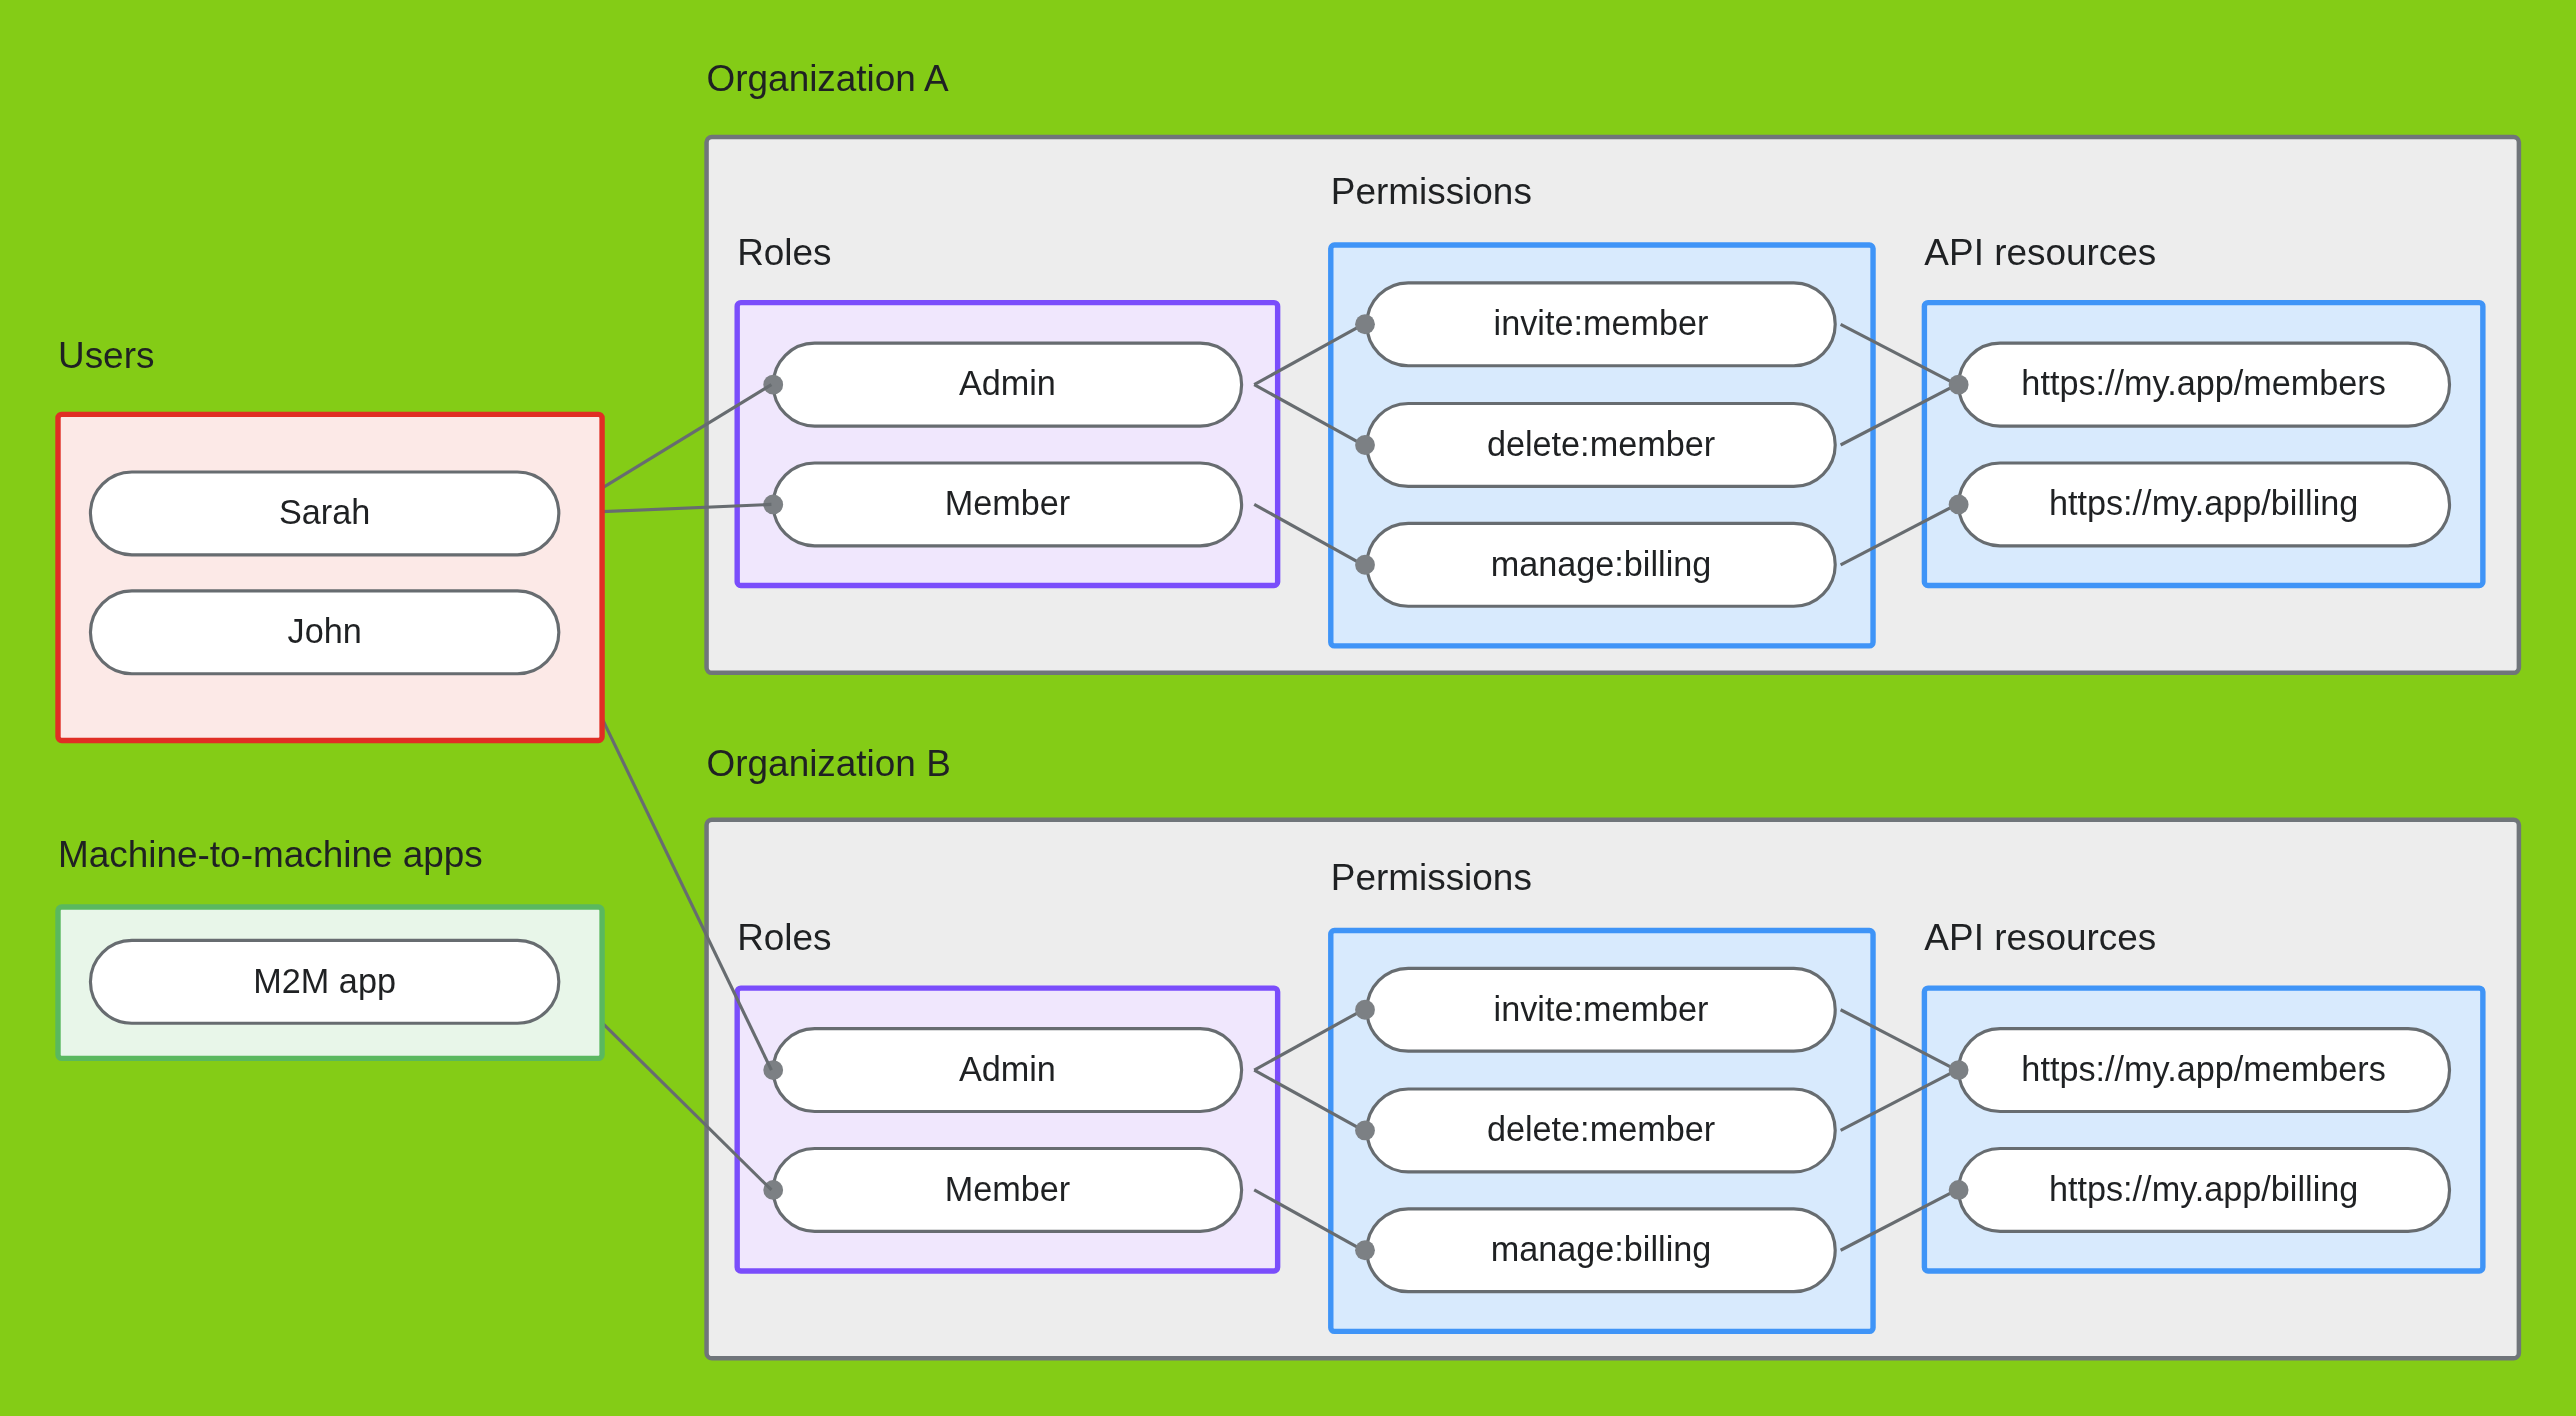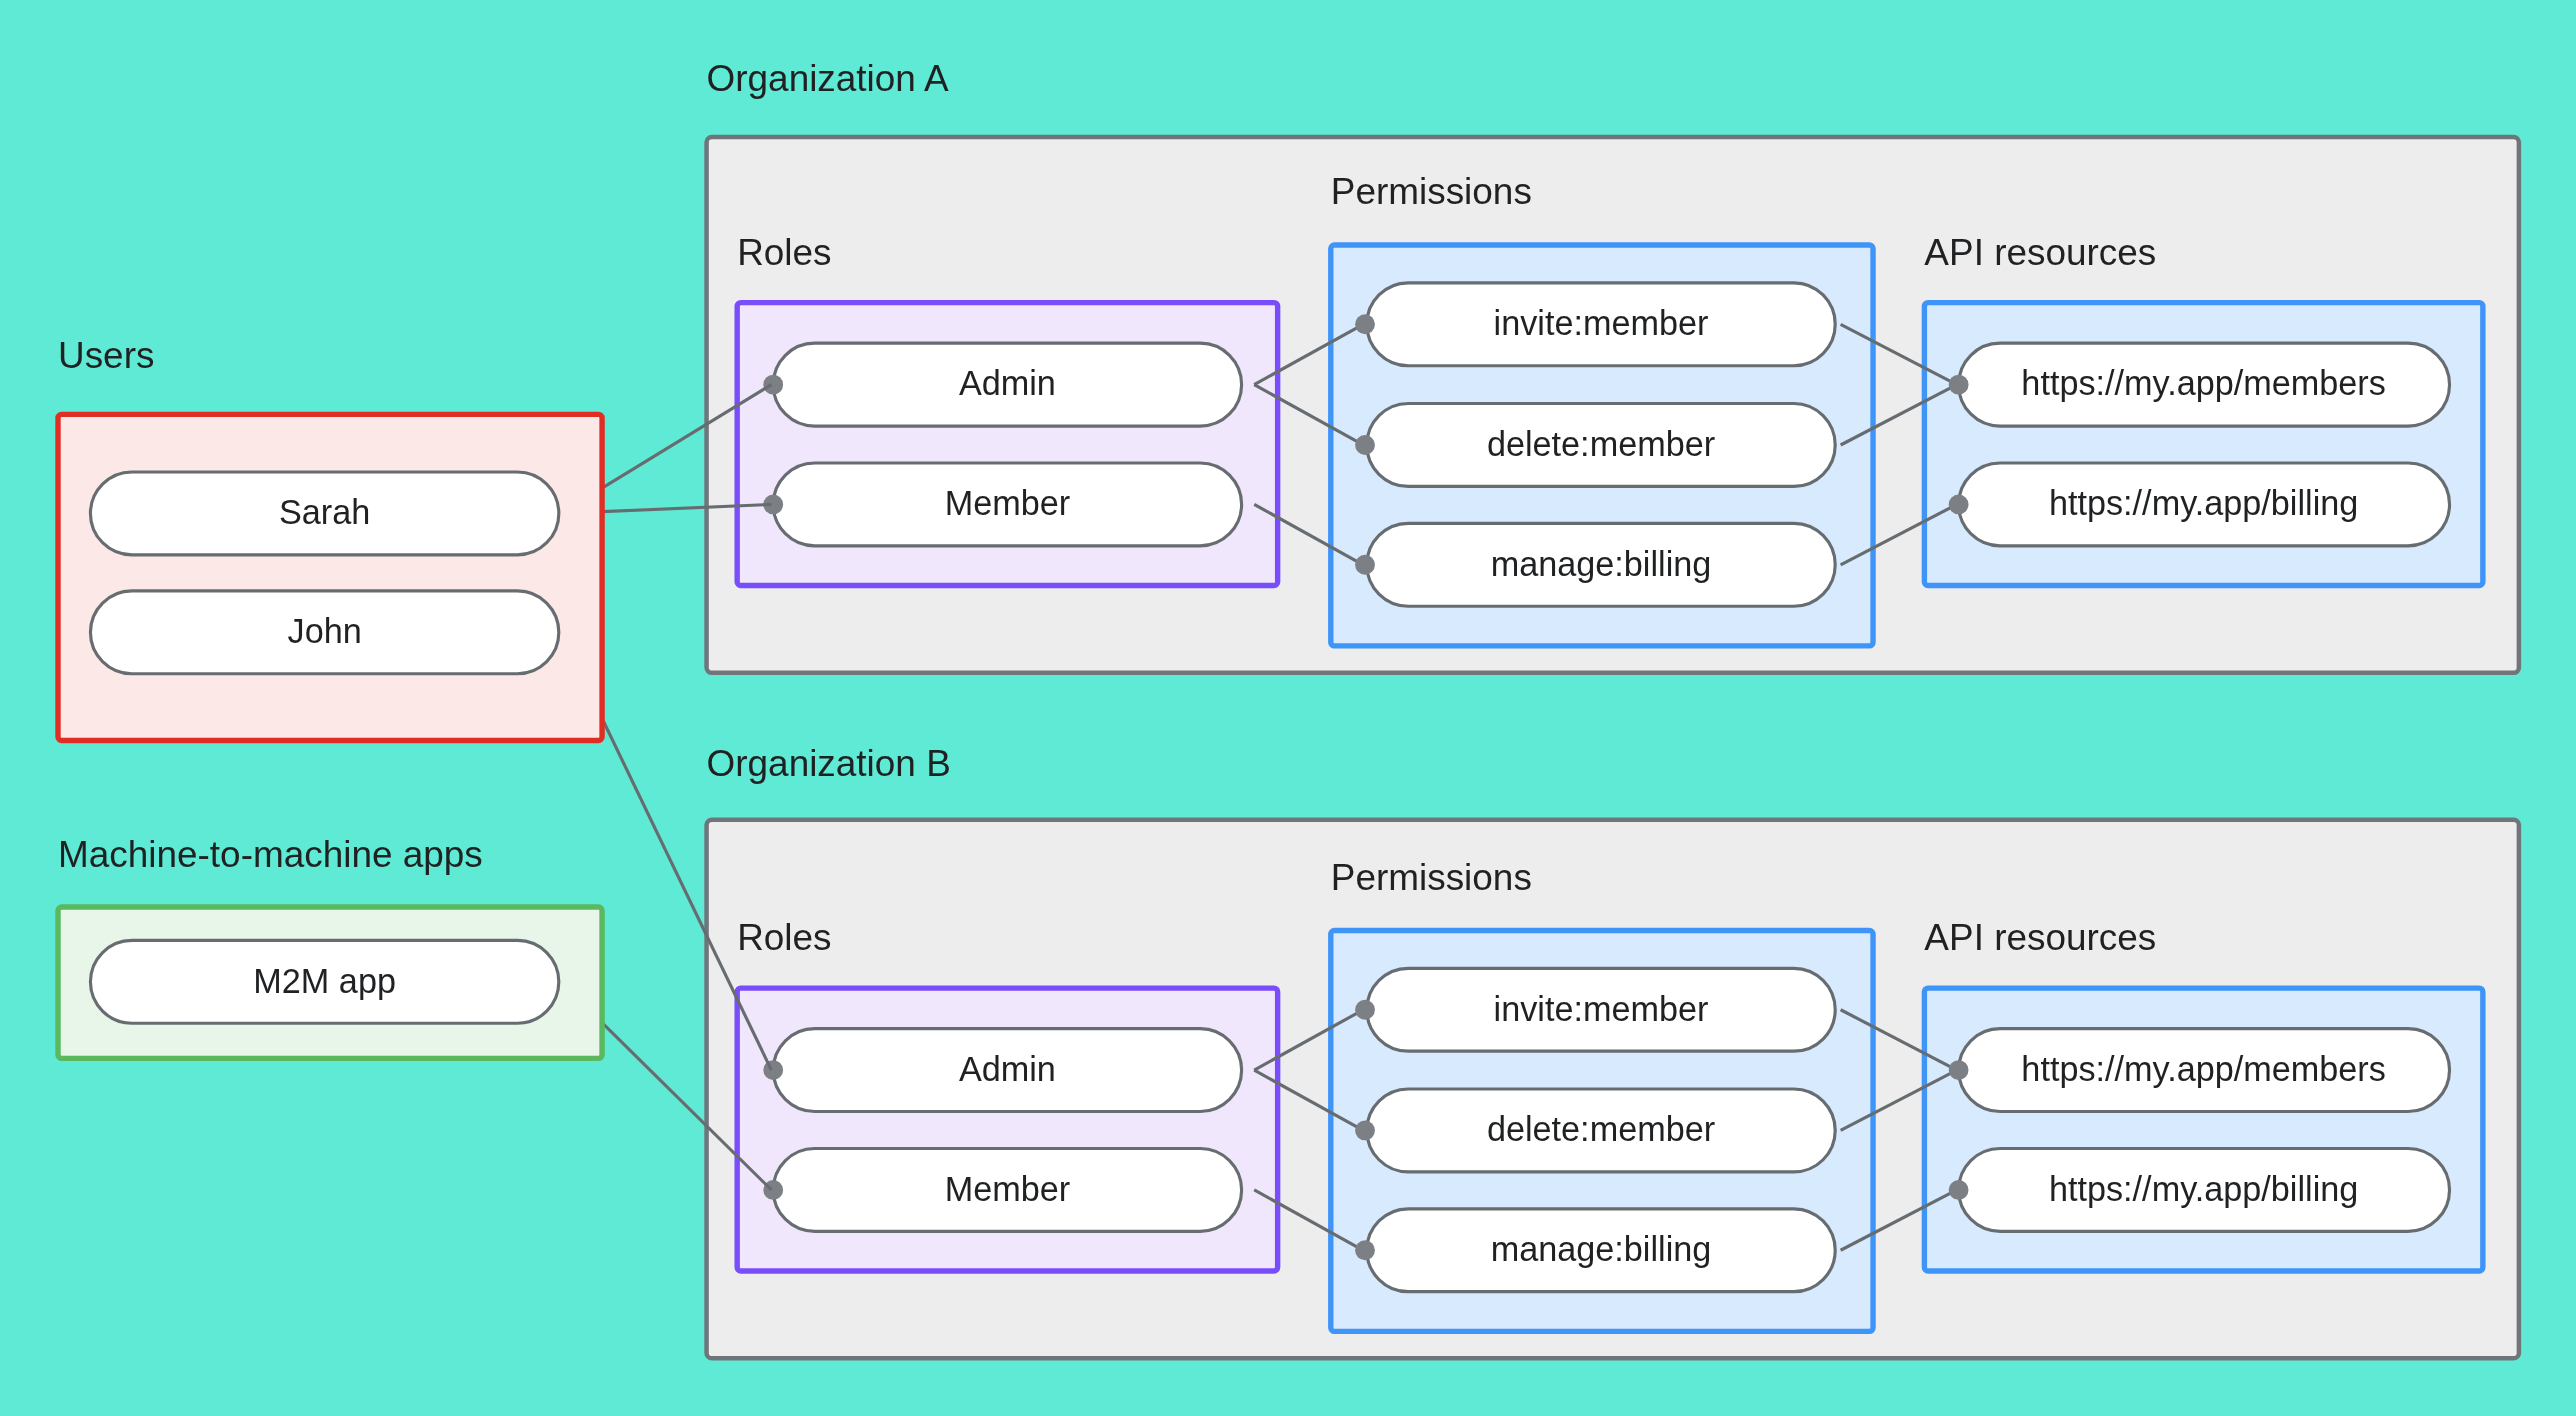--- a/index.html
+++ b/index.html
@@ -10,21 +10,21 @@
   body {
     width: 2576px;
     height: 1416px;
     font-family: "Liberation Sans", sans-serif;
     overflow: hidden;
   }
   #stage {
     position: relative;
     width: 2576px;
     height: 1416px;
-    background: #5eead4;
+    background: #84cc16;
   }
   svg.diagram {
     position: absolute;
     inset: 0;
     width: 2576px;
     height: 1416px;
     display: block;
   }
   .grp-label {
     font-size: 41px;

